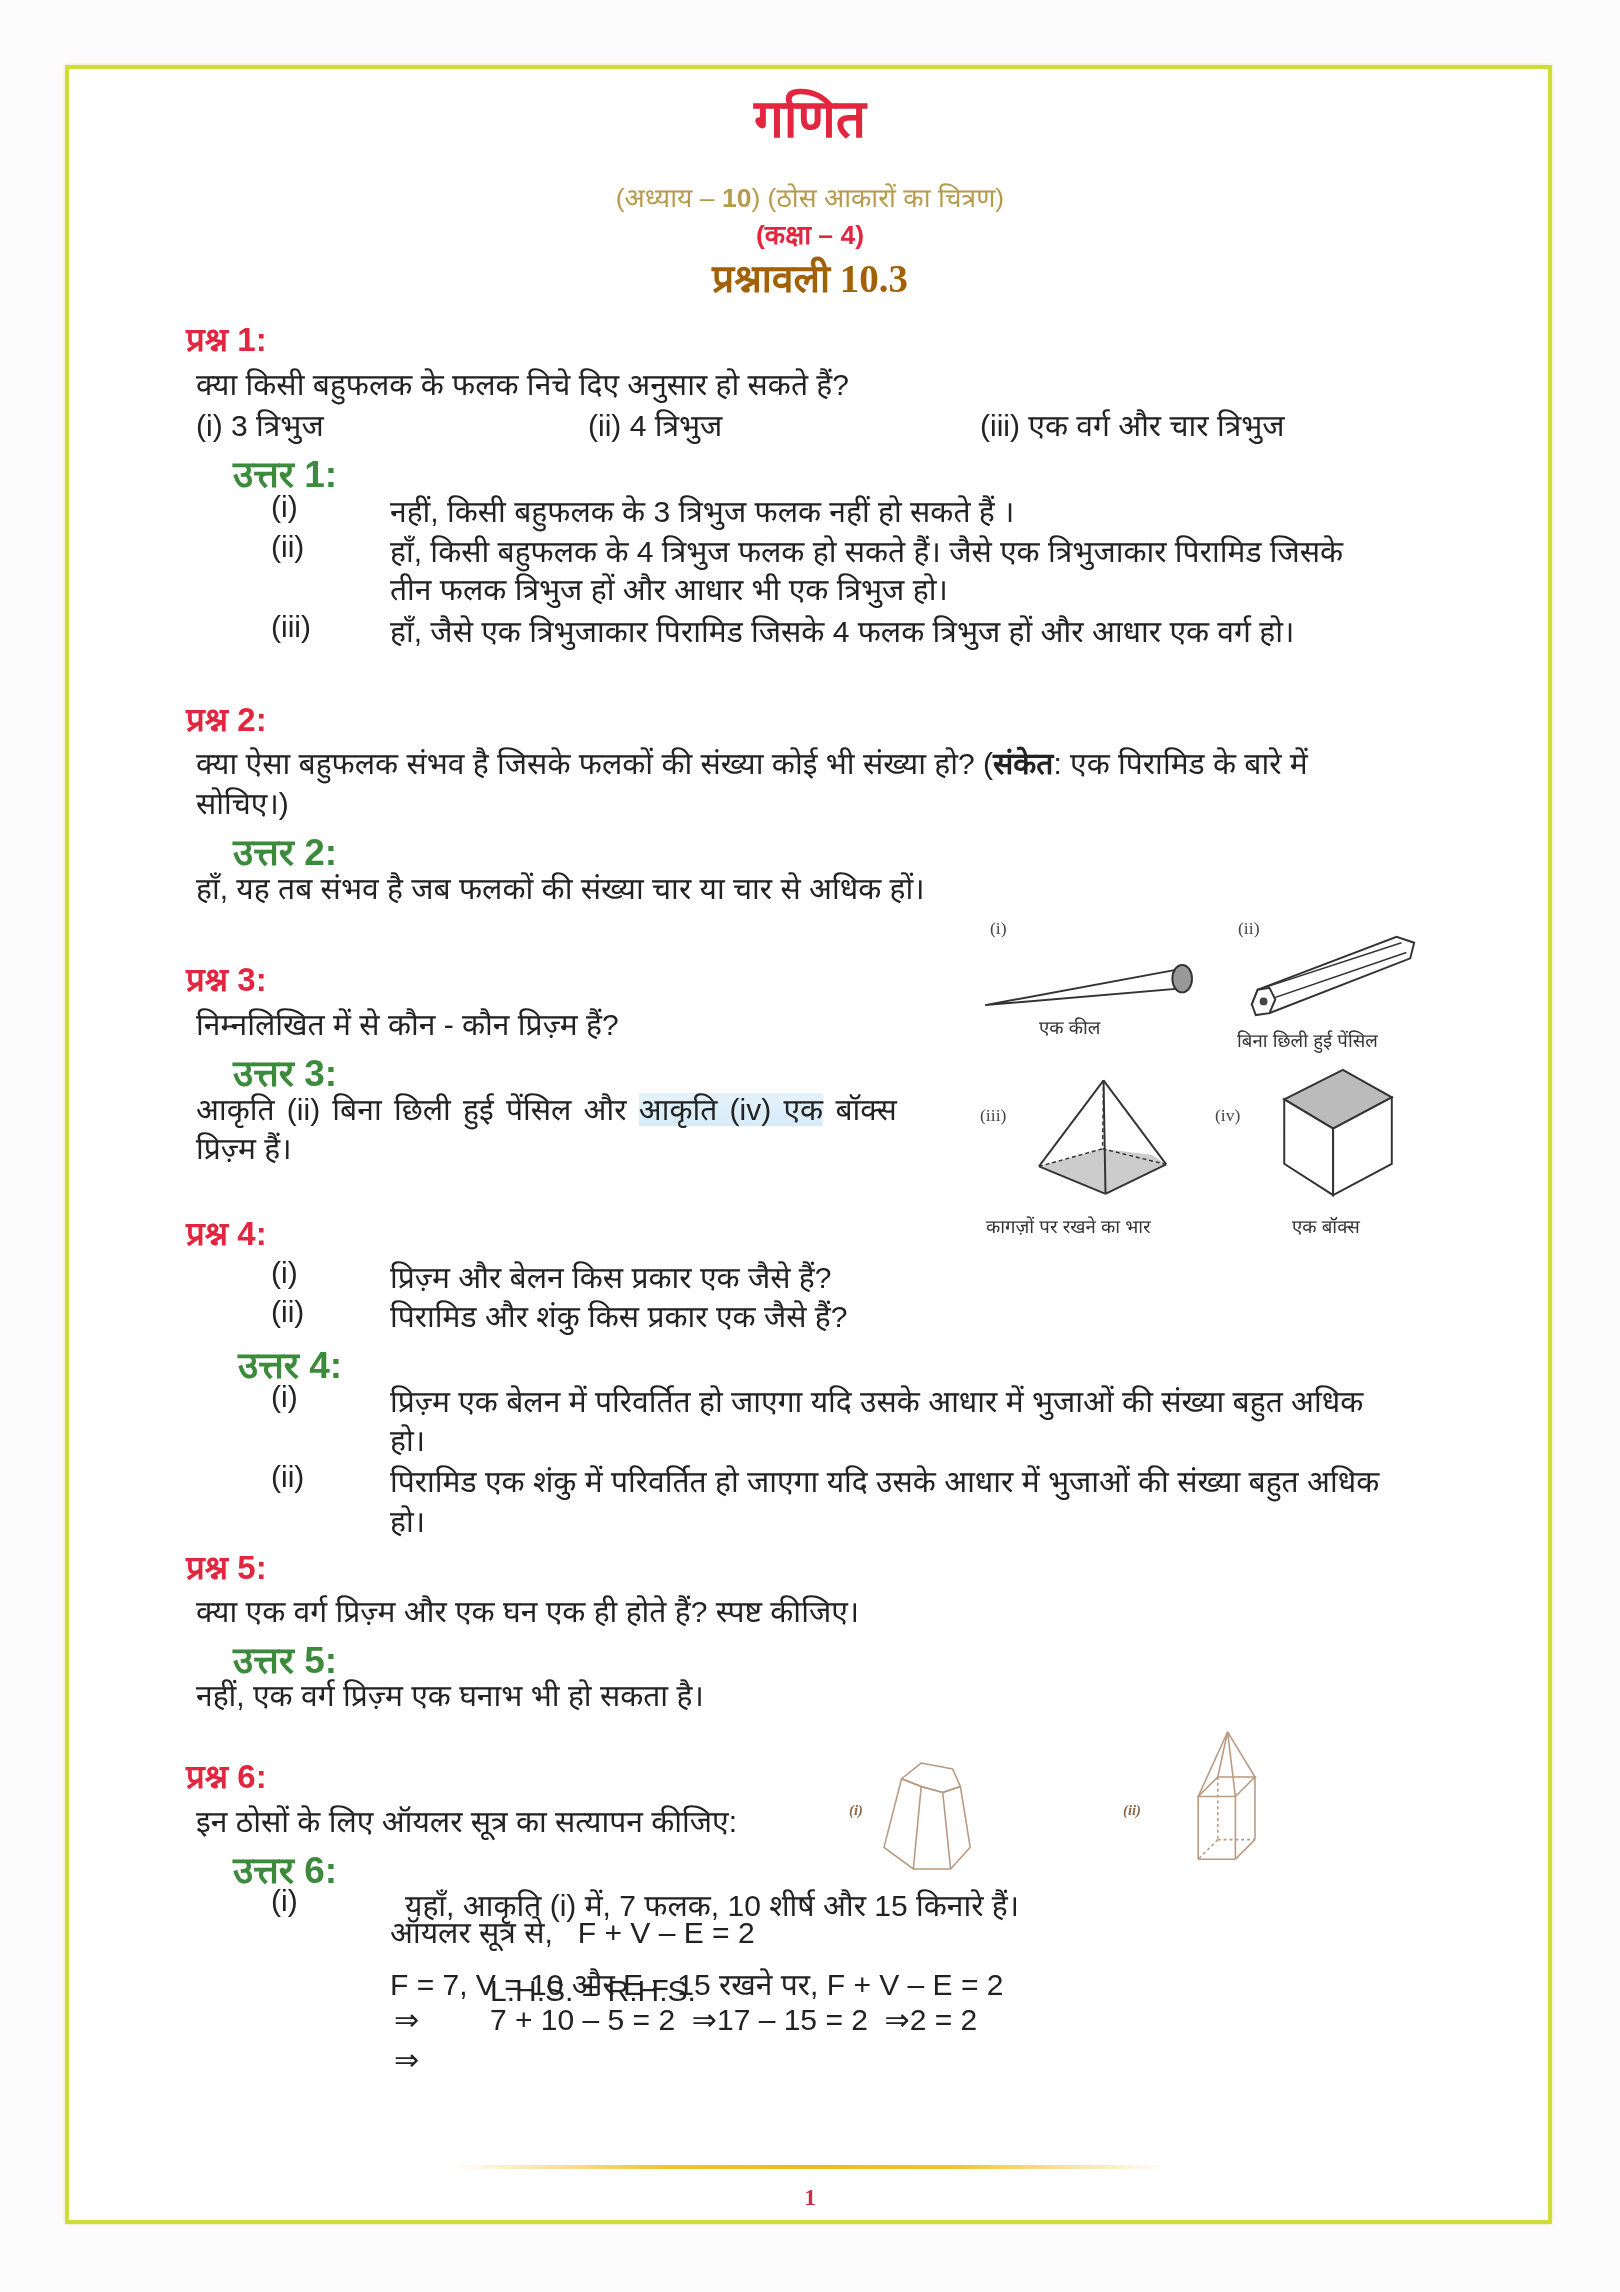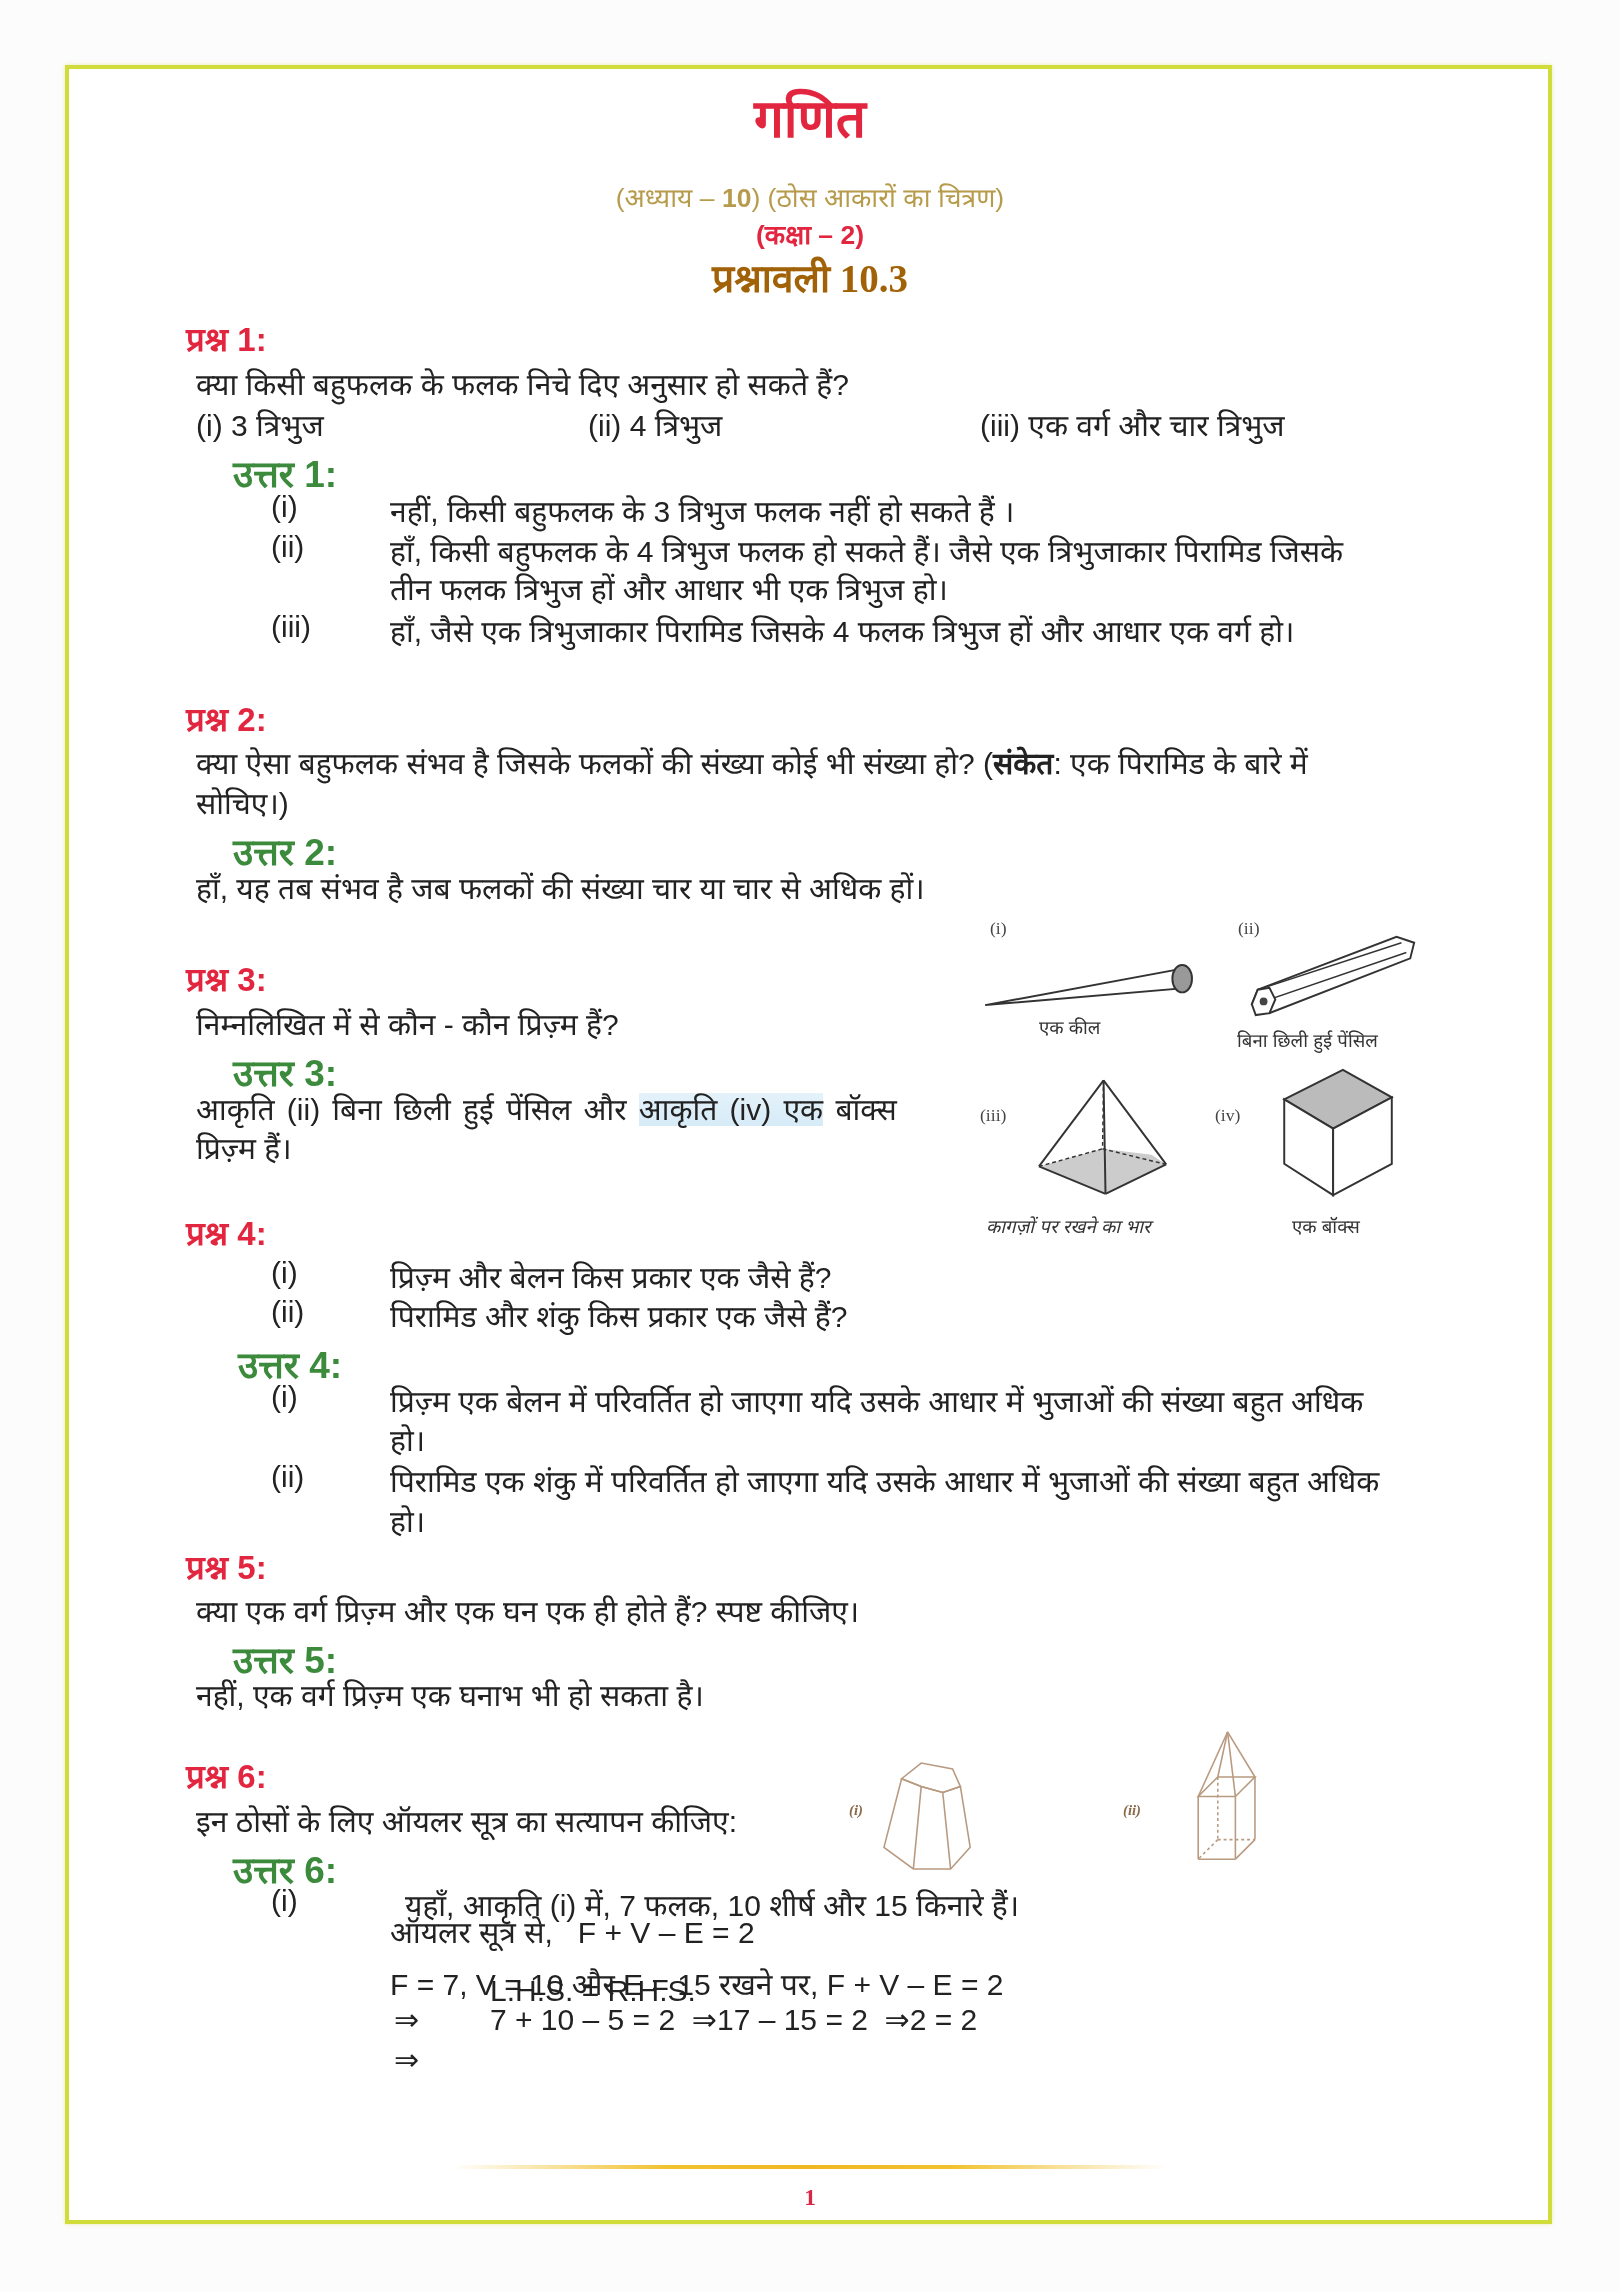--- a/index.html
+++ b/index.html
@@ -22,21 +22,21 @@
   .page-num { left:0; width:1620px; top:2184px; text-align:center; font-size:23.5px; font-weight:bold; color:#d82848; font-family:"Liberation Serif", serif; }
   svg { position:absolute; overflow:visible; }
 </style>
 </head>
 <body>
 
 <div class="frame"></div>
 
 <div class="abs title">गणित</div>
 <div class="abs subtitle"><span>(अध्याय – </span><b>10</b><span>) (ठोस आकारों का चित्रण)</span></div>
-<div class="abs klass">(कक्षा – 2)</div>
+<div class="abs klass">(कक्षा – 4)</div>
 <div class="abs ex">प्रश्नावली 10.3</div>
 
 <div class="abs qh" style="left:186px; top:316px;">प्रश्न 1:</div>
 <div class="abs t" style="left:196px; top:363px;">क्या किसी बहुफलक के फलक निचे दिए अनुसार हो सकते हैं?</div>
 <div class="abs t" style="left:196px; top:404px;">(i) 3 त्रिभुज</div>
 <div class="abs t" style="left:588px; top:404px;">(ii) 4 त्रिभुज</div>
 <div class="abs t" style="left:980px; top:404px;">(iii) एक वर्ग और चार त्रिभुज</div>
 <div class="abs ah" style="left:233px; top:447px;">उत्तर 1:</div>
 
 <div class="abs num" style="left:271px; top:490px;">(i)</div>
@@ -81,21 +81,21 @@
   <polygon points="2,90 70,118 132,88 117,78 67,72" fill="#ccc" stroke="none"></polygon>
   <line x1="68" y1="2" x2="2" y2="90" stroke="#333" stroke-width="2"></line>
   <line x1="68" y1="2" x2="70" y2="118" stroke="#333" stroke-width="2"></line>
   <line x1="68" y1="2" x2="132" y2="88" stroke="#333" stroke-width="2"></line>
   <line x1="68" y1="2" x2="67" y2="72" stroke="#333" stroke-width="1.5" stroke-dasharray="4,3"></line>
   <line x1="2" y1="90" x2="67" y2="72" stroke="#333" stroke-width="1.5" stroke-dasharray="4,3"></line>
   <line x1="67" y1="72" x2="132" y2="88" stroke="#333" stroke-width="1.5" stroke-dasharray="4,3"></line>
   <line x1="2" y1="90" x2="70" y2="118" stroke="#333" stroke-width="2"></line>
   <line x1="70" y1="118" x2="132" y2="88" stroke="#333" stroke-width="2"></line>
 </svg>
-<div class="abs fig-cap" style="left:986px; top:1213px;font-style:italic;">कागज़ों पर रखने का भार</div>
+<div class="abs fig-cap" style="left:986px; top:1213px;">कागज़ों पर रखने का भार</div>
 
 <div class="abs fig-label" style="left:1215px; top:1105px;">(iv)</div>
 <svg style="left:1282px; top:1068px;" width="113" height="132" viewBox="0 0 115 135">
   <polygon points="2,32 62,2 112,30 52,62" fill="#bbb" stroke="#333" stroke-width="2"></polygon>
   <polygon points="2,32 52,62 52,130 2,98" fill="#fff" stroke="#333" stroke-width="2"></polygon>
   <polygon points="52,62 112,30 112,98 52,130" fill="#fff" stroke="#333" stroke-width="2"></polygon>
 </svg>
 <div class="abs fig-cap" style="left:1292px; top:1213px;">एक बॉक्स</div>
 
 <div class="abs qh" style="left:186px; top:1210px;">प्रश्न 4:</div>

